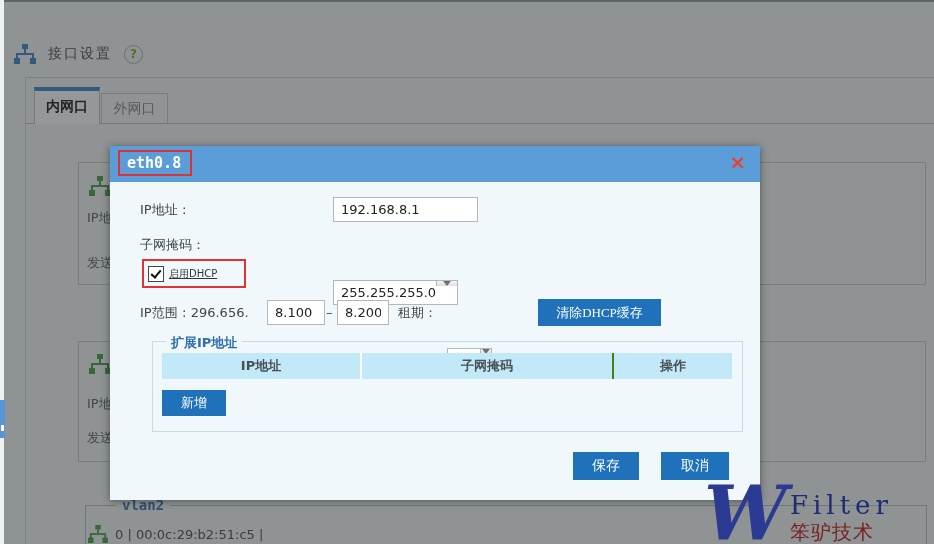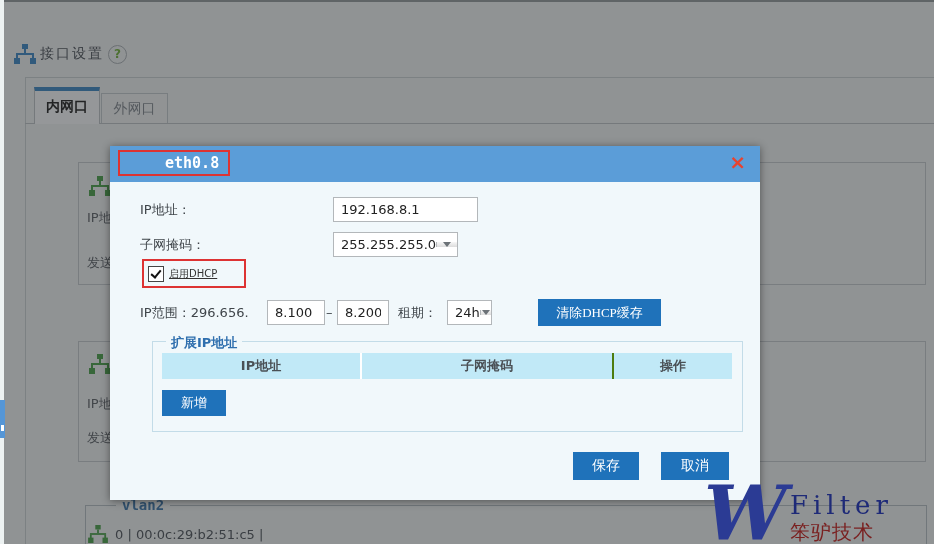--- a/index.html
+++ b/index.html
@@ -1,21 +1,21 @@
 <!DOCTYPE html>
 <html><head>
 <meta charset="utf-8">
 <style>
   html,body{margin:0;padding:0;}
   .screen{position:relative;width:934px;height:544px;background:#eef1f2;overflow:hidden;
           font-family:"DejaVu Sans","Liberation Sans",sans-serif;}
   
   .bg{position:absolute;inset:0;}
   .top-edge{position:absolute;left:4px;top:0;right:0;height:2px;background:#9aa0a3;}
-  .page-header{position:absolute;left:14px;top:44px;display:flex;align-items:center;gap:4px;}
+  .page-header{position:absolute;left:14px;top:44px;display:flex;align-items:center;gap:12px;}
   .page-title{font-size:14px;color:#5a6066;letter-spacing:2px;}
   .help-icon{display:inline-block;width:17px;height:17px;border:1px solid #aeb4b8;border-radius:50%;
              color:#7ab648;font-size:12px;font-weight:bold;text-align:center;line-height:16px;cursor:pointer;}
   .panel-top{position:absolute;left:25px;top:77px;right:0;height:1px;background:#ccd2d5;}
   .panel-left{position:absolute;left:25px;top:77px;bottom:0;width:1px;background:#ccd2d5;}
   .tab{position:absolute;box-sizing:border-box;text-align:center;font-size:14px;}
   .tab.active{left:34px;top:87px;width:66px;height:37px;background:#f6f9fa;border:1px solid #bfc5c9;
               border-top:4px solid #4a8fc7;border-bottom:none;font-weight:bold;color:#333;line-height:31px;z-index:2;cursor:pointer;}
   .tab.inactive{left:101px;top:93px;width:67px;height:31px;background:#eff1f2;border:1px solid #c5cbcf;
               border-bottom:none;color:#8a9096;line-height:29px;cursor:pointer;}
@@ -34,30 +34,30 @@
   .overlay{position:absolute;left:4px;top:0;right:0;bottom:0;background:rgba(15,17,20,0.42);z-index:10;}
   .left-strip{position:absolute;left:0;top:0;width:4px;height:100%;background:#edf2f2;z-index:30;}
   .side-handle{position:absolute;left:0;top:400px;width:5px;height:38px;background:#5596d6;z-index:31;cursor:pointer;}
   .side-handle::after{content:"";position:absolute;left:1px;bottom:7px;width:3px;height:6px;background:#fff;}
   
   .modal{position:absolute;left:110px;top:146px;width:650px;height:354px;z-index:20;
          box-shadow:0 1px 8px rgba(0,0,0,0.45);}
   .modal-header{position:relative;height:36px;background:#5b9dd8;}
   .title-anno{position:absolute;left:8px;top:4px;border:2px solid #dd3333;padding:1px 9px 2px 7px;}
   .modal-title{color:#fff;font-weight:bold;font-size:15px;
-               font-family:"DejaVu Sans Mono","Liberation Mono",monospace;margin-left:38px;}
+               font-family:"DejaVu Sans Mono","Liberation Mono",monospace;}
   .close-x{position:absolute;right:14px;top:4px;color:#e8432f;font-weight:bold;font-size:20px;cursor:pointer;}
   .modal-body{position:relative;height:318px;background:#f1f8fb;}
   .lbl{position:absolute;font-size:13px;color:#3f454a;line-height:25px;white-space:nowrap;}
   .txt{position:absolute;height:25px;border:1px solid #b3b7ba;background:#fff;font-size:13px;color:#222;
        padding:0 7px;box-sizing:border-box;font-family:inherit;}
   .ip-lbl{left:30px;top:15px;}     .ip-input{left:223px;top:15px;width:145px;}
   .mask-lbl{left:30px;top:50px;}
   .sel{position:absolute;height:25px;box-sizing:border-box;border:1px solid #b3b7ba;background:#fff;
-       display:flex;align-items:center;cursor:pointer;}
+       display:flex;align-items:flex-start;cursor:pointer;margin-top:48px;}
   .mask-sel{left:223px;top:50px;width:125px;}
   .lease-sel{left:337px;top:118px;width:45px;}
   .sel-text{flex:1;font-size:13px;color:#222;line-height:23px;padding-left:7px;white-space:nowrap;}
   .sel-btn{width:21px;border-left:1px solid #b3b7ba;background:linear-gradient(#f7f7f7,#dcdcdc);
            display:flex;align-items:center;justify-content:center;}
   .lease-sel .sel-btn{width:18px;}
   .chev{width:0;height:0;border-left:4px solid transparent;border-right:4px solid transparent;
         border-top:5px solid #6c7277;}
   .dhcp-anno{position:absolute;left:32px;top:77px;width:104px;height:29px;border:2px solid #dd3333;
              display:flex;align-items:center;gap:5px;padding-left:4px;box-sizing:border-box;}

